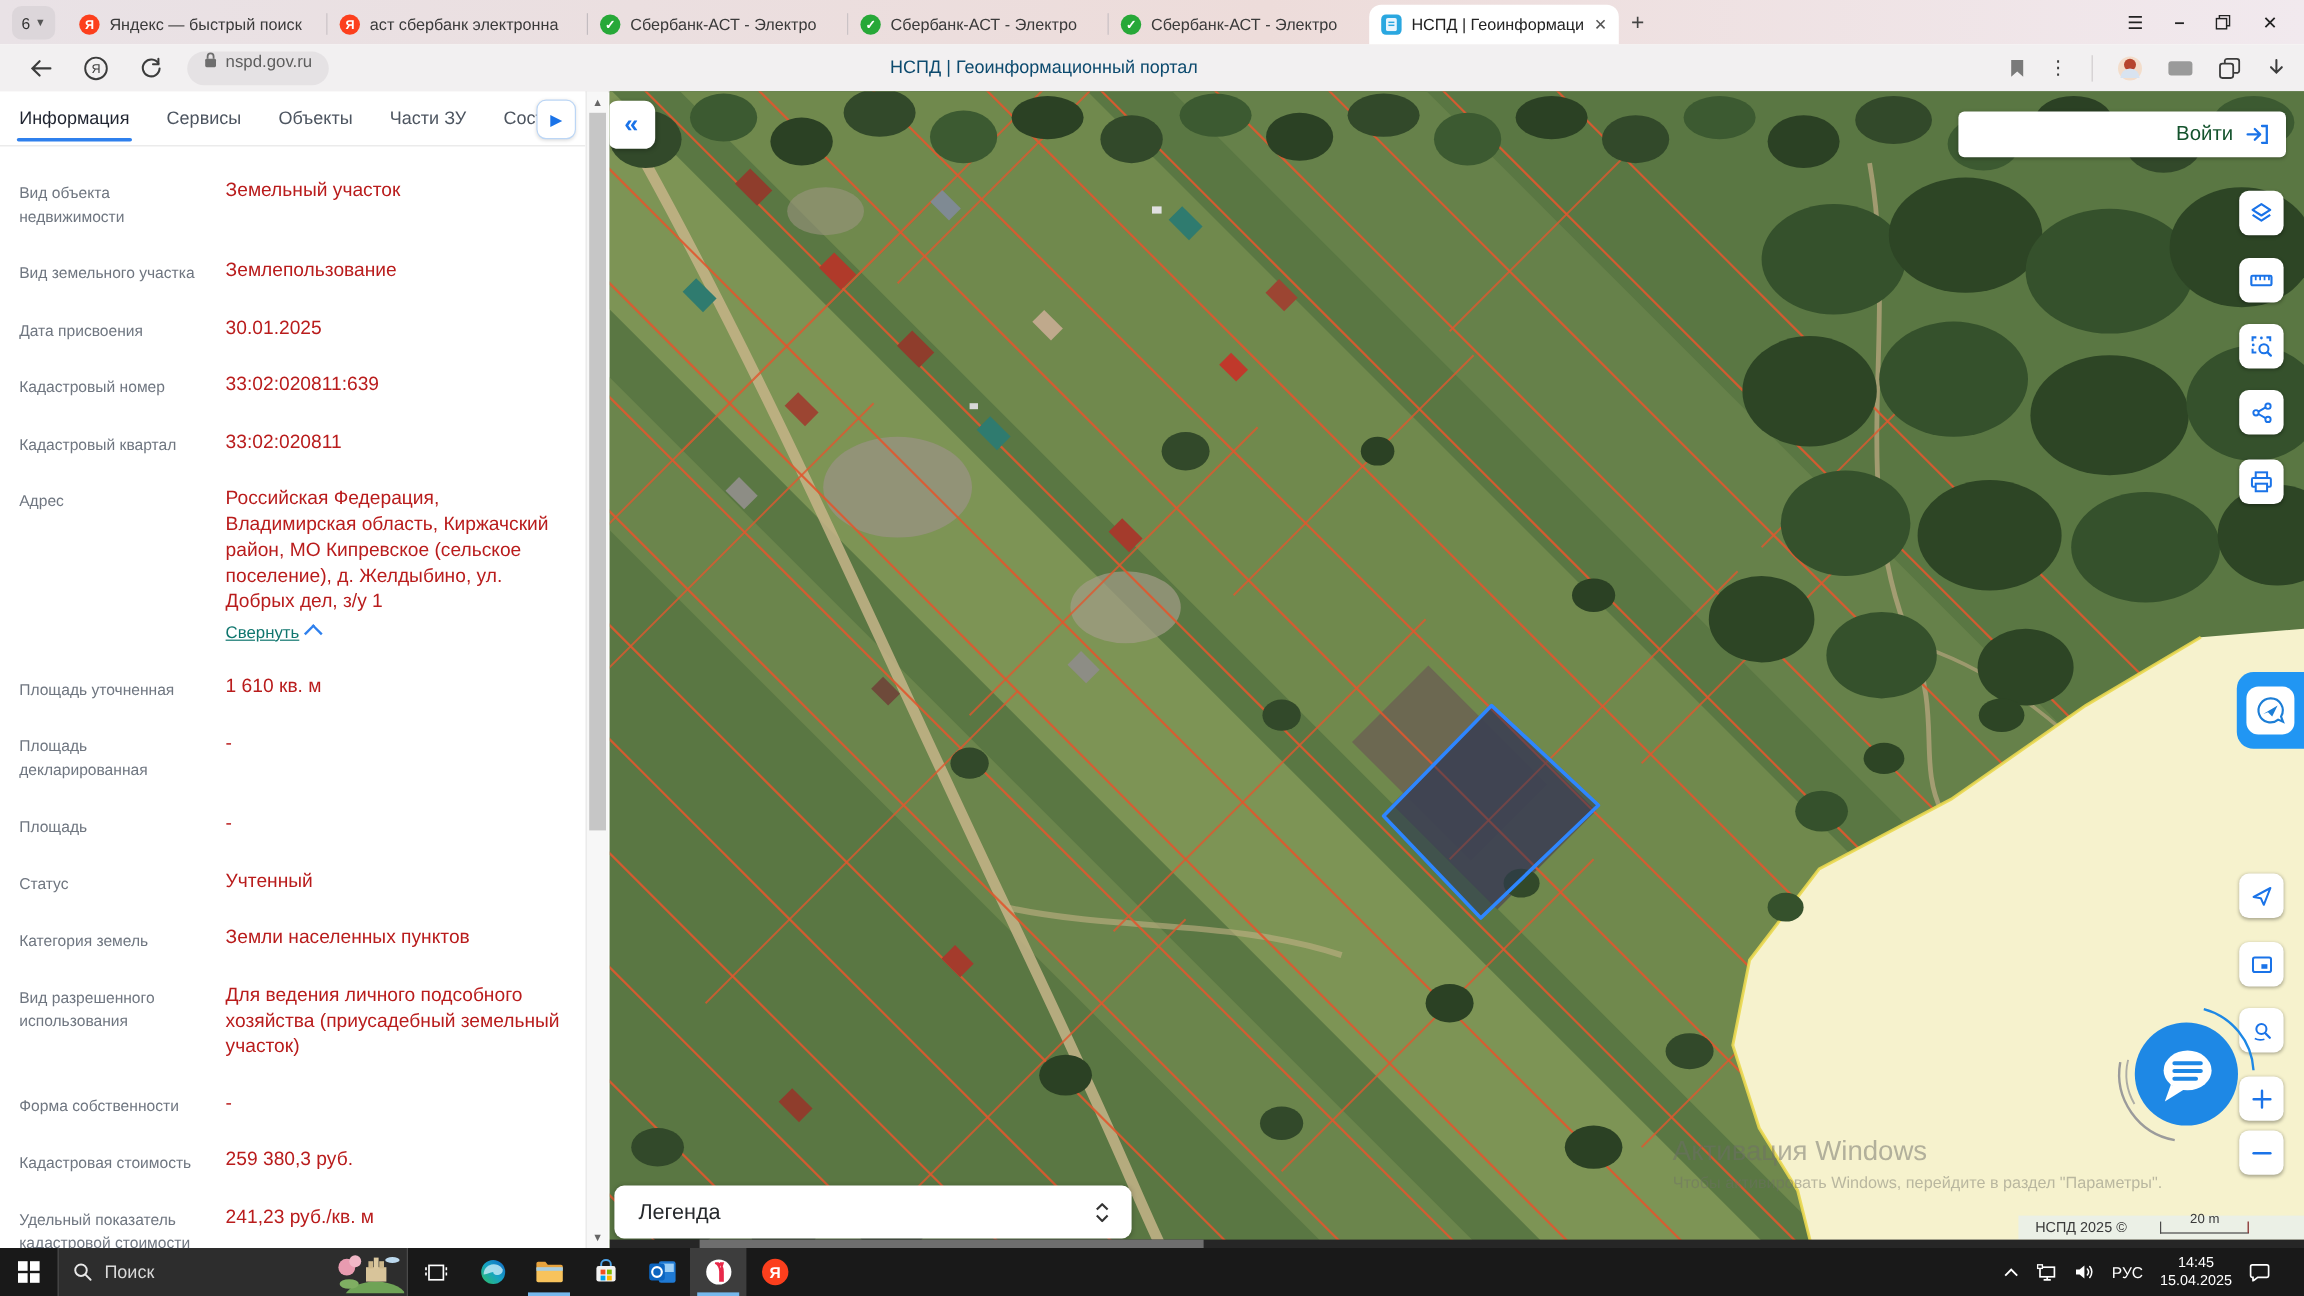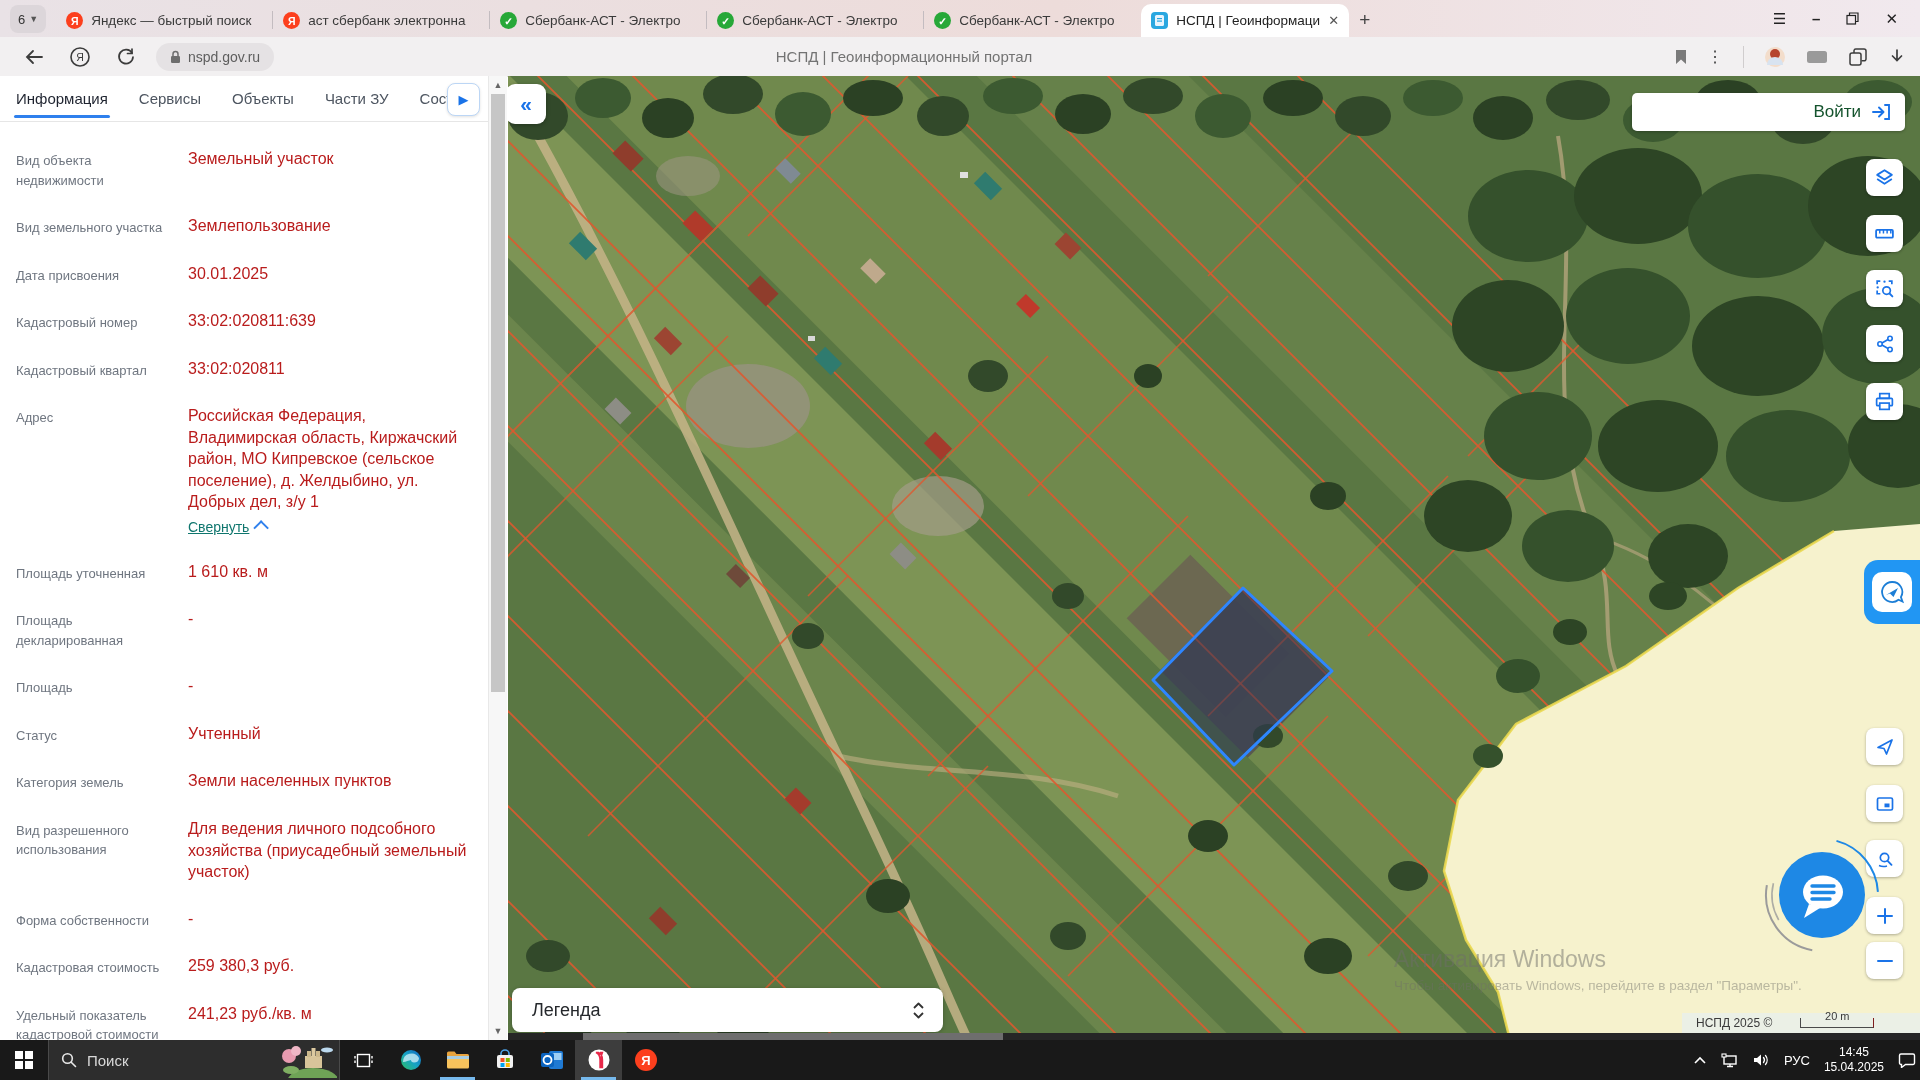--- a/index.html
+++ b/index.html
@@ -14,22 +14,22 @@
   .fav{width:17px;height:17px;flex:none;border-radius:50%;display:flex;align-items:center;justify-content:center;font-size:10.5px;font-weight:bold;color:#fff;}
   .fav.ya{background:#fc3f1d;}
   .fav.sb{background:#27a838;}
   .fav.nspd{border-radius:4px;background:#2aa7e0;}
   .closex{font-size:13px;color:#555;flex:none;}
   .newtab{margin:0 0 6px 10px;font-size:19px;color:#444;}
   .winctl{position:absolute;top:0;right:0;height:37px;display:flex;align-items:center;gap:26px;padding-right:22px;color:#222;font-size:15px;}
   
   .toolbar{position:absolute;top:37px;left:0;right:0;height:39px;background:#f2f0f1;border-bottom:1px solid #dfdcdd;display:flex;align-items:center;}
   .tb-ico{width:24px;height:24px;display:flex;align-items:center;justify-content:center;margin-left:22px;color:#3c3c3c;}
-  .urlpill{display:flex;align-items:center;gap:7px;height:28px;margin-left:18px;padding:0 14px;background:#e5e2e4;border-radius:15px;font-size:14px;color:#5e5e5e;}
-  .pagetitle{position:absolute;left:904px;transform:translateX(-50%);font-size:15px;color:#737373;}
+  .urlpill{display:flex;align-items:flex-start;gap:7px;height:28px;margin-left:18px;padding:0 14px;background:#e5e2e4;border-radius:15px;font-size:14px;color:#5e5e5e;}
+  .pagetitle{position:absolute;left:870px;transform:translateX(-50%);font-size:15px;color:#0c4a6e;}
   .tb-right{position:absolute;right:14px;display:flex;align-items:center;gap:20px;}
   .tb-div{width:1px;height:22px;background:#d0cdce;}
   
   .panel{position:absolute;top:76px;left:0;width:488px;bottom:40px;background:#fff;overflow:hidden;}
   .ptabs{position:relative;display:flex;gap:27px;align-items:center;height:45px;padding-left:14px;border-bottom:1px solid #e6e6e6;white-space:nowrap;}
   .ptab{font-size:15px;color:#4d5560;position:relative;padding:11px 2px;}
   .ptab.active{color:#1f2430;}
   .ptab.active:after{content:"";position:absolute;left:0;right:0;bottom:0;height:3px;background:#2f80ed;border-radius:2px;}
   .ptab-next{position:absolute;right:8px;top:7px;width:31px;height:31px;background:#fff;border:1px solid #bcd6f5;border-radius:8px;color:#1a73e8;font-size:13px;display:flex;align-items:center;justify-content:center;box-shadow:0 1px 3px rgba(0,0,0,.12);}
   .fields{padding:26px 18px 0 16px;}
@@ -65,21 +65,21 @@
   .taskbar{position:absolute;left:0;right:0;bottom:0;height:40px;background:#191919;display:flex;align-items:stretch;color:#fff;}
   .tb-start{width:48px;display:flex;align-items:center;justify-content:center;}
   .winlogo{display:grid;grid-template-columns:8px 8px;grid-template-rows:8px 8px;gap:1.5px;}
   .winlogo div{background:#fff;}
   .tsearch{width:278px;background:#2d2d2d;border:1px solid #4a4a4a;border-bottom:none;border-top:none;display:flex;align-items:center;gap:10px;padding-left:12px;position:relative;}
   .tsearch .ph{color:#d9d9d9;font-size:15px;}
   .tsearch .art{position:absolute;right:2px;top:2px;bottom:2px;width:58px;overflow:hidden;}
   .ticon{width:47px;display:flex;align-items:center;justify-content:center;position:relative;}
   .ticon.active{background:#3d3d3d;}
   .ticon .uline{position:absolute;bottom:0;left:6px;right:6px;height:3px;background:#76b9ed;}
-  .tray{margin-left:auto;display:flex;align-items:center;gap:14px;padding-right:4px;}
+  .tray{margin-left:auto;display:flex;align-items:center;gap:14px;padding-right:28px;}
   .tray .lang{font-size:13px;}
   .clock{text-align:center;font-size:12px;line-height:1.25;}
   svg{display:block;}
 </style>
 </head>
 <body>
 
 <div class="screen">
 
   <div class="tabstrip">

